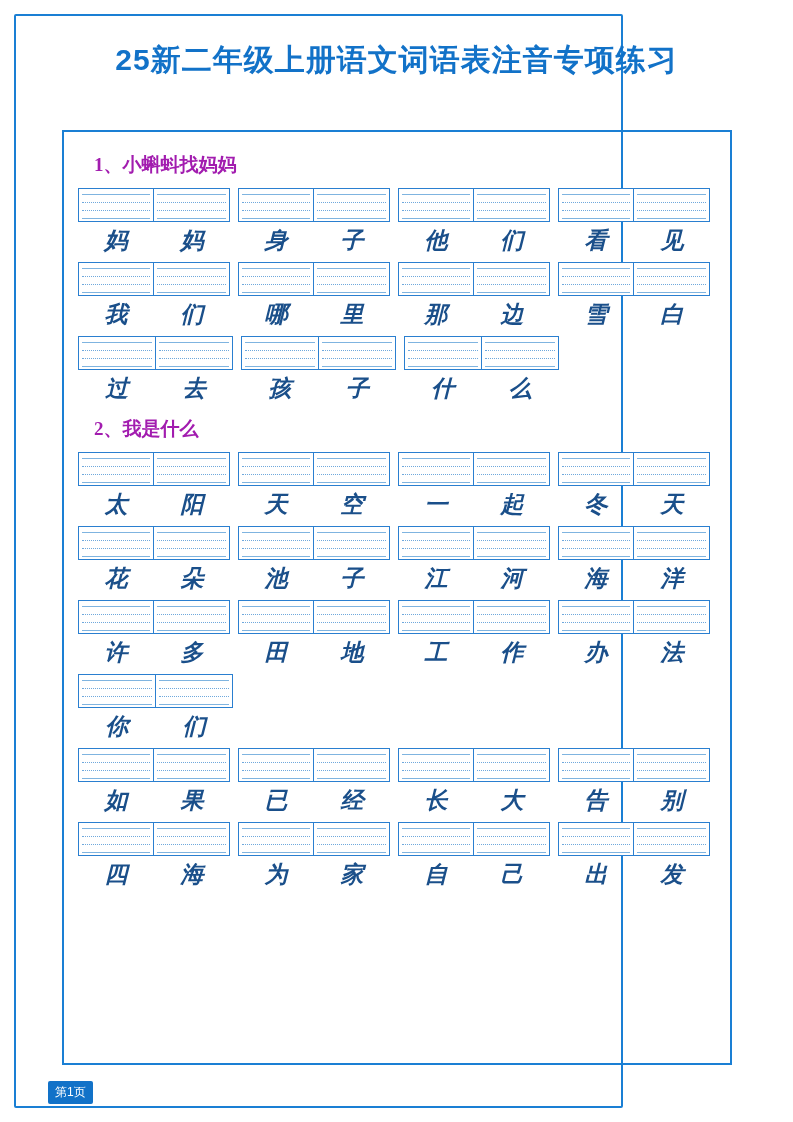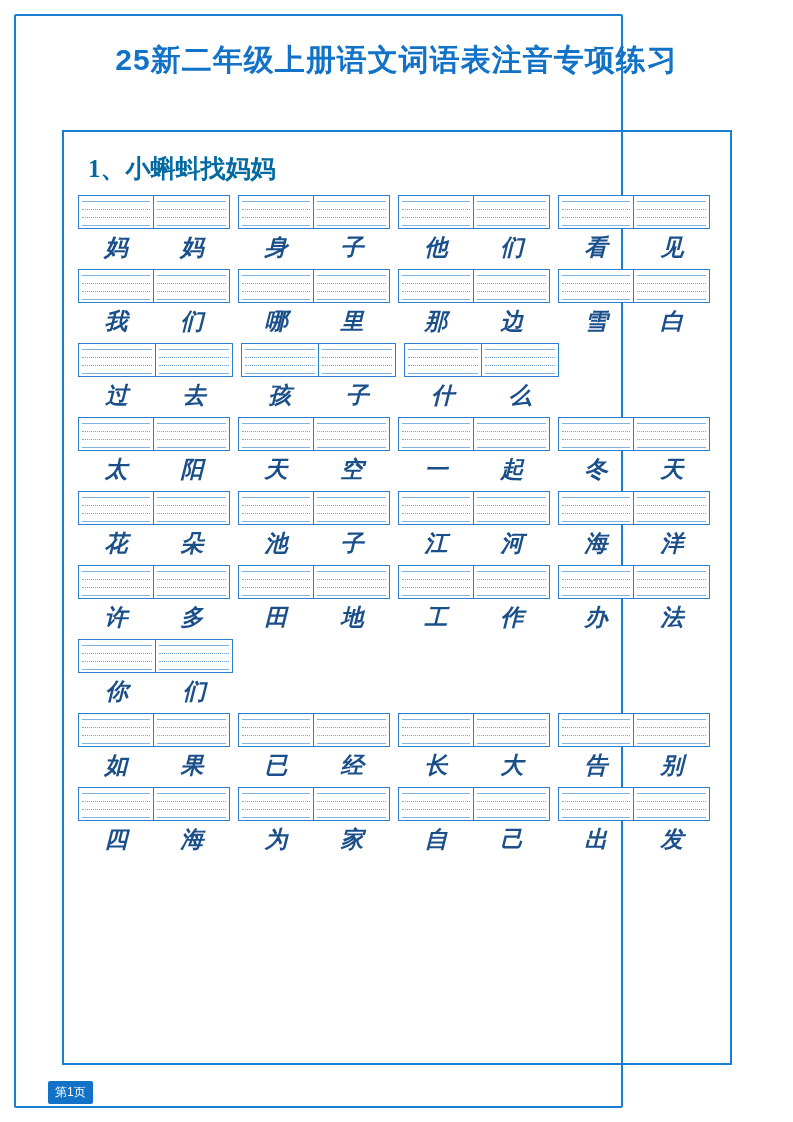--- a/index.html
+++ b/index.html
@@ -74,24 +74,24 @@
   .content {
     position: absolute;
     left: 78px;
     top: 140px;
     width: 640px;
   }
   .section {
     margin-bottom: 6px;
   }
   .sec-title {
-    color: #0369a1;
-    font-size: 25px;
+    color: #a21caf;
+    font-size: 19px;
     font-weight: bold;
-    margin: 12px 0 10px 10px;
+    margin: 12px 0 10px 16px;
     font-family: "Liberation Serif", serif;
   }
   .row {
     display: flex;
     margin-bottom: 6px;
     align-items: flex-start;
   }
   .word {
     margin-right: 8px;
   }
@@ -435,20 +435,21 @@
               </div>
             </div>
             <div class="chars">
               <span>什</span>
               <span>么</span>
             </div>
           </div>
         </div>
       </div>
       <div class="section">
+        <div class="sec-title">2、我是什么</div>
         <div class="row">
           <div class="word" style="width: 155px;">
             <div class="box">
               <div class="half">
                 <div class="lines">
                   <i class="l1"></i>
                   <i class="l2"></i>
                   <i class="l3"></i>
                   <i class="l4"></i>
                 </div>

